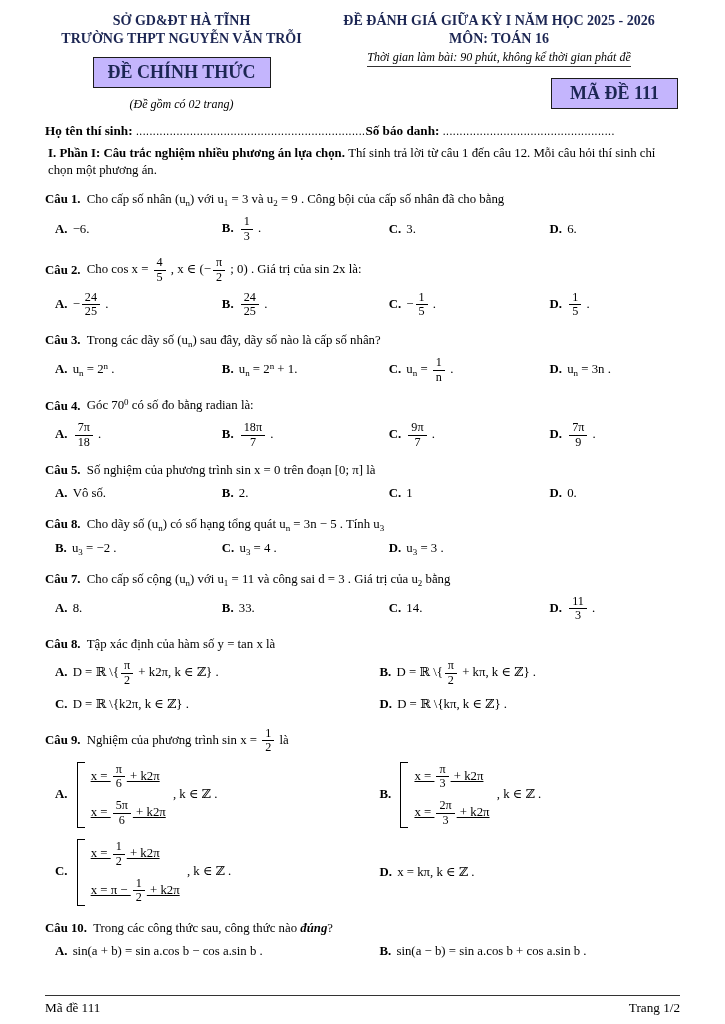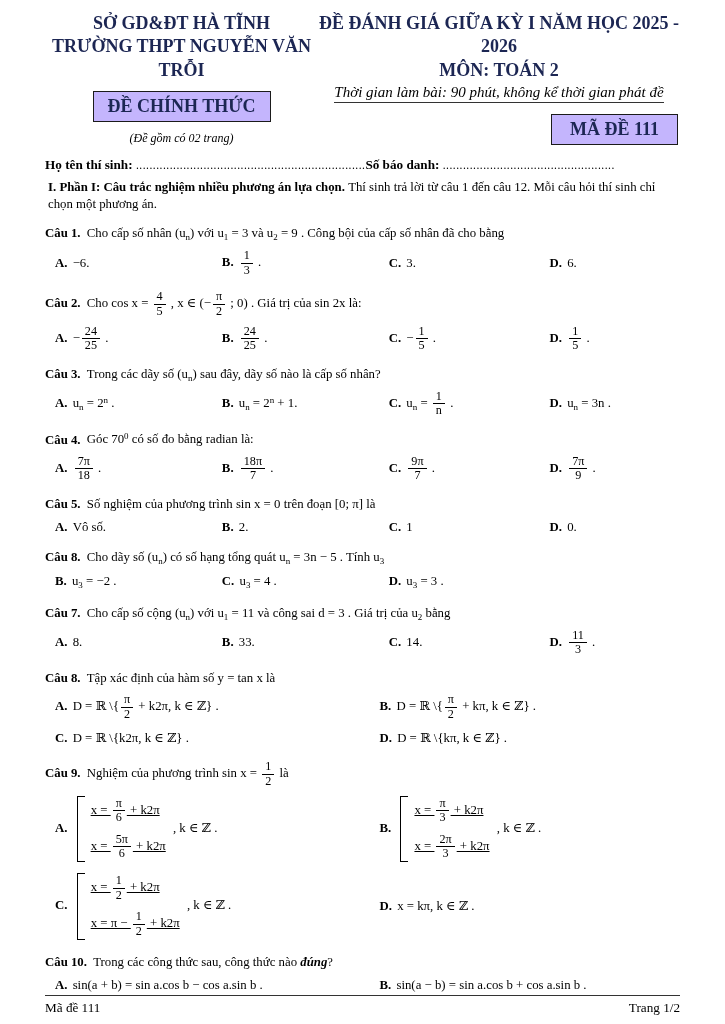--- a/index.html
+++ b/index.html
@@ -8,29 +8,29 @@
     width: 725px; height: 1024px; margin: 0 auto; background: #fff;
     position: relative; overflow: hidden;
     font-family: "Liberation Serif", "DejaVu Serif", serif;
     font-size: 12.8px; color: #000;
     padding: 12px 45px 0 45px; box-sizing: border-box;
   }
   
   .header { display: flex; }
   .h-left  { width: 43%; text-align: center; }
   .h-right { width: 57%; text-align: center; }
-  .h-line  { font-weight: bold; font-size: 18px; line-height: 1.3; color: var(--hc, #1c2653); }
+  .h-line  { font-weight: bold; font-size: 14px; line-height: 1.3; color: var(--hc, #1c2653); }
   .box {
     display: inline-block; border: 1.6px solid #1b1b1b; font-weight: bold;
     padding: 4px 14px; font-size: 18px; color: var(--hc, #1c2653); background: #c4b5fd;
   }
   .h-left .box { margin-top: 9px; }
   .pages-note { font-style: italic; margin-top: 9px; font-size: 12px; }
   .time-note-wrap { margin-top: 2px; }
-  .time-note { font-style: italic; font-size: 15px; border-bottom: 1px solid #333; padding-bottom: 2px; }
+  .time-note { font-style: italic; font-size: 12px; border-bottom: 1px solid #333; padding-bottom: 2px; }
   .code-wrap { text-align: right; margin-top: 13px; padding-right: 2px; }
   .code-box { padding: 4px 18px; }
   
   .student-line { margin-top: 11px; font-size: 13.2px; white-space: nowrap; overflow: hidden; }
   .student-line b { font-weight: bold; }
   .dots { font-size: 11.5px; letter-spacing: 0.5px; }
   .intro { margin-top: 6px; line-height: 1.32; padding-left: 3px; }
   
   .questions { margin-top: 10px; }
   .question { margin-top: 11px; }
@@ -73,21 +73,21 @@
     <div class="h-left">
       <div class="h-line">SỞ GD&amp;ĐT HÀ TĨNH</div>
       <div class="h-line">TRƯỜNG THPT NGUYỄN VĂN TRỖI</div>
       <div>
         <div class="box">ĐỀ CHÍNH THỨC</div>
       </div>
       <div class="pages-note">(Đề gồm có 02 trang)</div>
     </div>
     <div class="h-right">
       <div class="h-line">ĐỀ ĐÁNH GIÁ GIỮA KỲ I NĂM HỌC 2025 - 2026</div>
-      <div class="h-line">MÔN: TOÁN 2</div>
+      <div class="h-line">MÔN: TOÁN 16</div>
       <div class="time-note-wrap">
         <span class="time-note">Thời gian làm bài: 90 phút, không kể thời gian phát đề</span>
       </div>
       <div class="code-wrap">
         <div class="box code-box">MÃ ĐỀ 111</div>
       </div>
     </div>
   </div>
 
   <div class="student-line">

